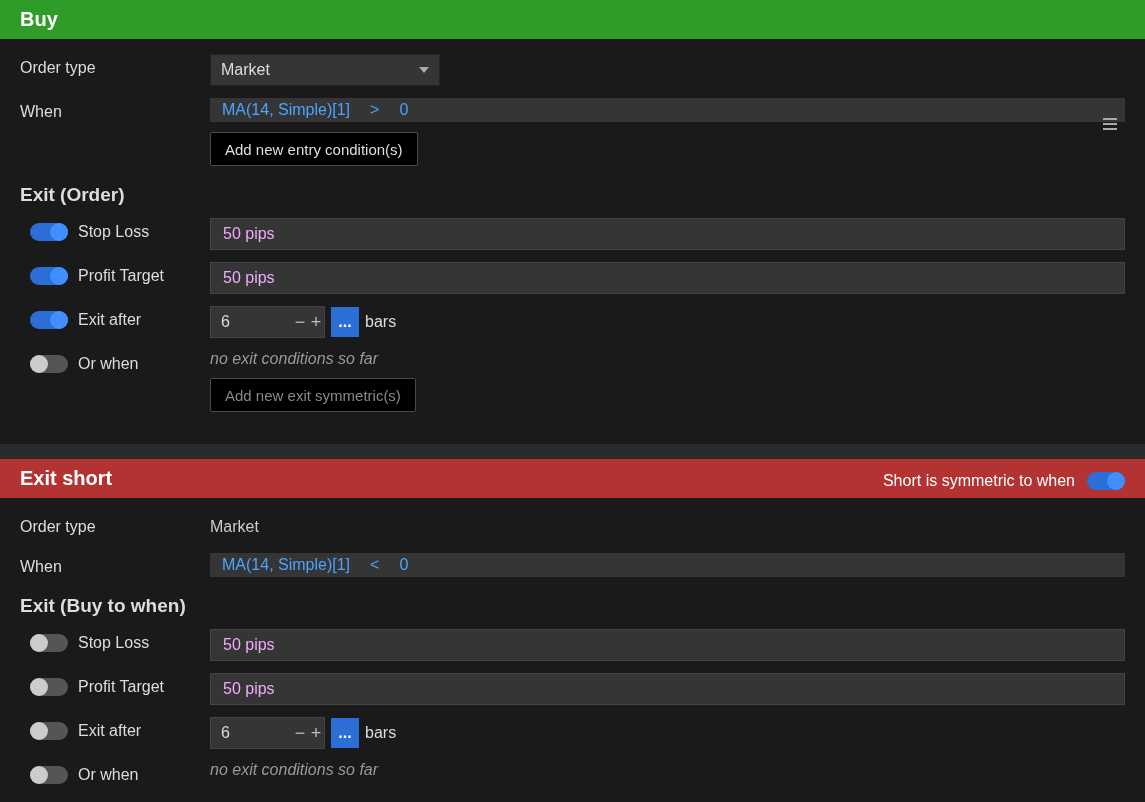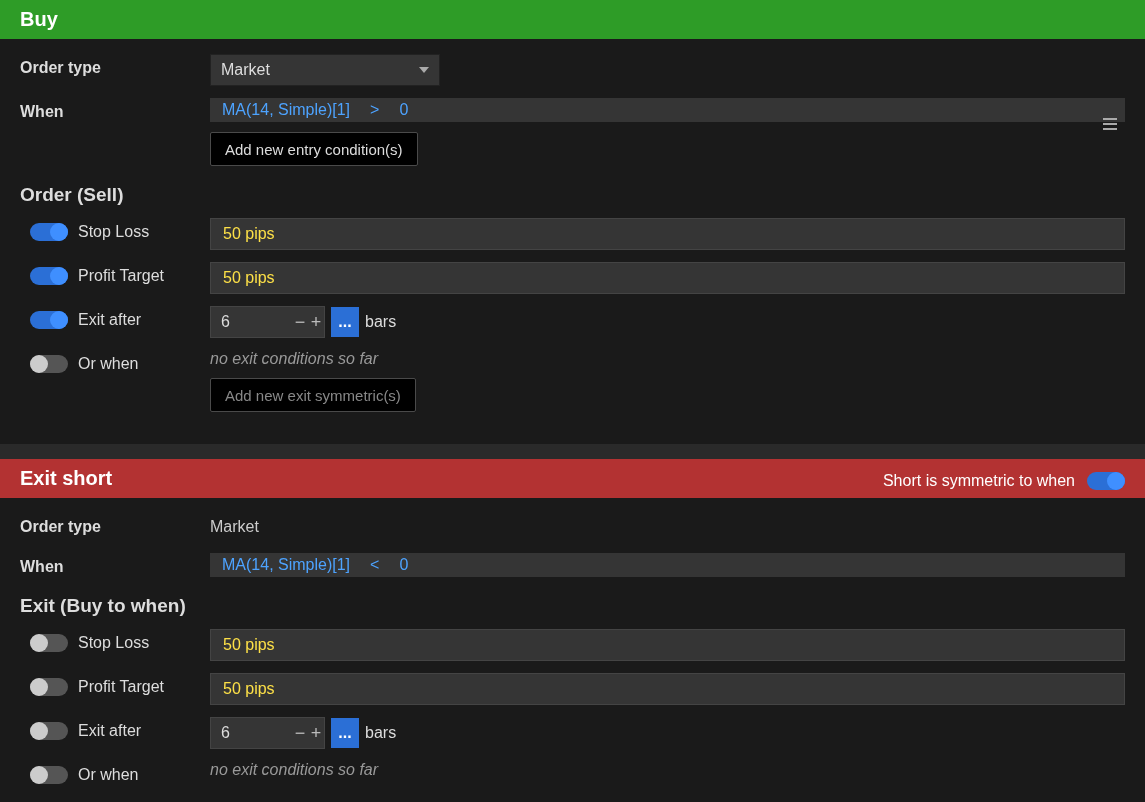--- a/index.html
+++ b/index.html
@@ -42,21 +42,20 @@
   }
   .label-col {
     width: 190px;
     display: flex;
     align-items: center;
     gap: 10px;
     padding-top: 5px;
   }
   .label-col.no-toggle {
     padding-left: 0;
-    font-weight: bold;
   }
   .label-col.indent {
     padding-left: 10px;
   }
   .control-col {
     flex: 1;
     display: flex;
     flex-direction: column;
     gap: 10px;
   }
@@ -123,21 +122,21 @@
     align-items: center;
     border-radius: 2px;
     font-size: 15px;
     width: fit-content;
   }
   .btn.dim { color: #888; }
   
   .textfield {
     background: #353535;
     border: 1px solid #444;
-    color: #fde047;
+    color: #f0abfc;
     height: 32px;
     width: 100%;
     padding: 0 12px;
     display: flex;
     align-items: center;
   }
   .plain-text { color: #ccc; padding: 5px 0; }
   
   .toggle {
     width: 38px; height: 18px;
@@ -224,21 +223,21 @@
                 <span></span>
                 <span></span>
                 <span></span>
               </span>
           </span>
         </div>
         <button class="btn">Add new entry condition(s)</button>
       </div>
     </div>
 
-    <div class="section-title">Order (Sell)</div>
+    <div class="section-title">Exit (Order)</div>
 
     <div class="row">
       <div class="label-col indent">
         <div class="toggle on">
             <div class="knob"></div>
           </div>
         <span>Stop Loss</span>
       </div>
       <div class="control-col">
         <div class="textfield">

